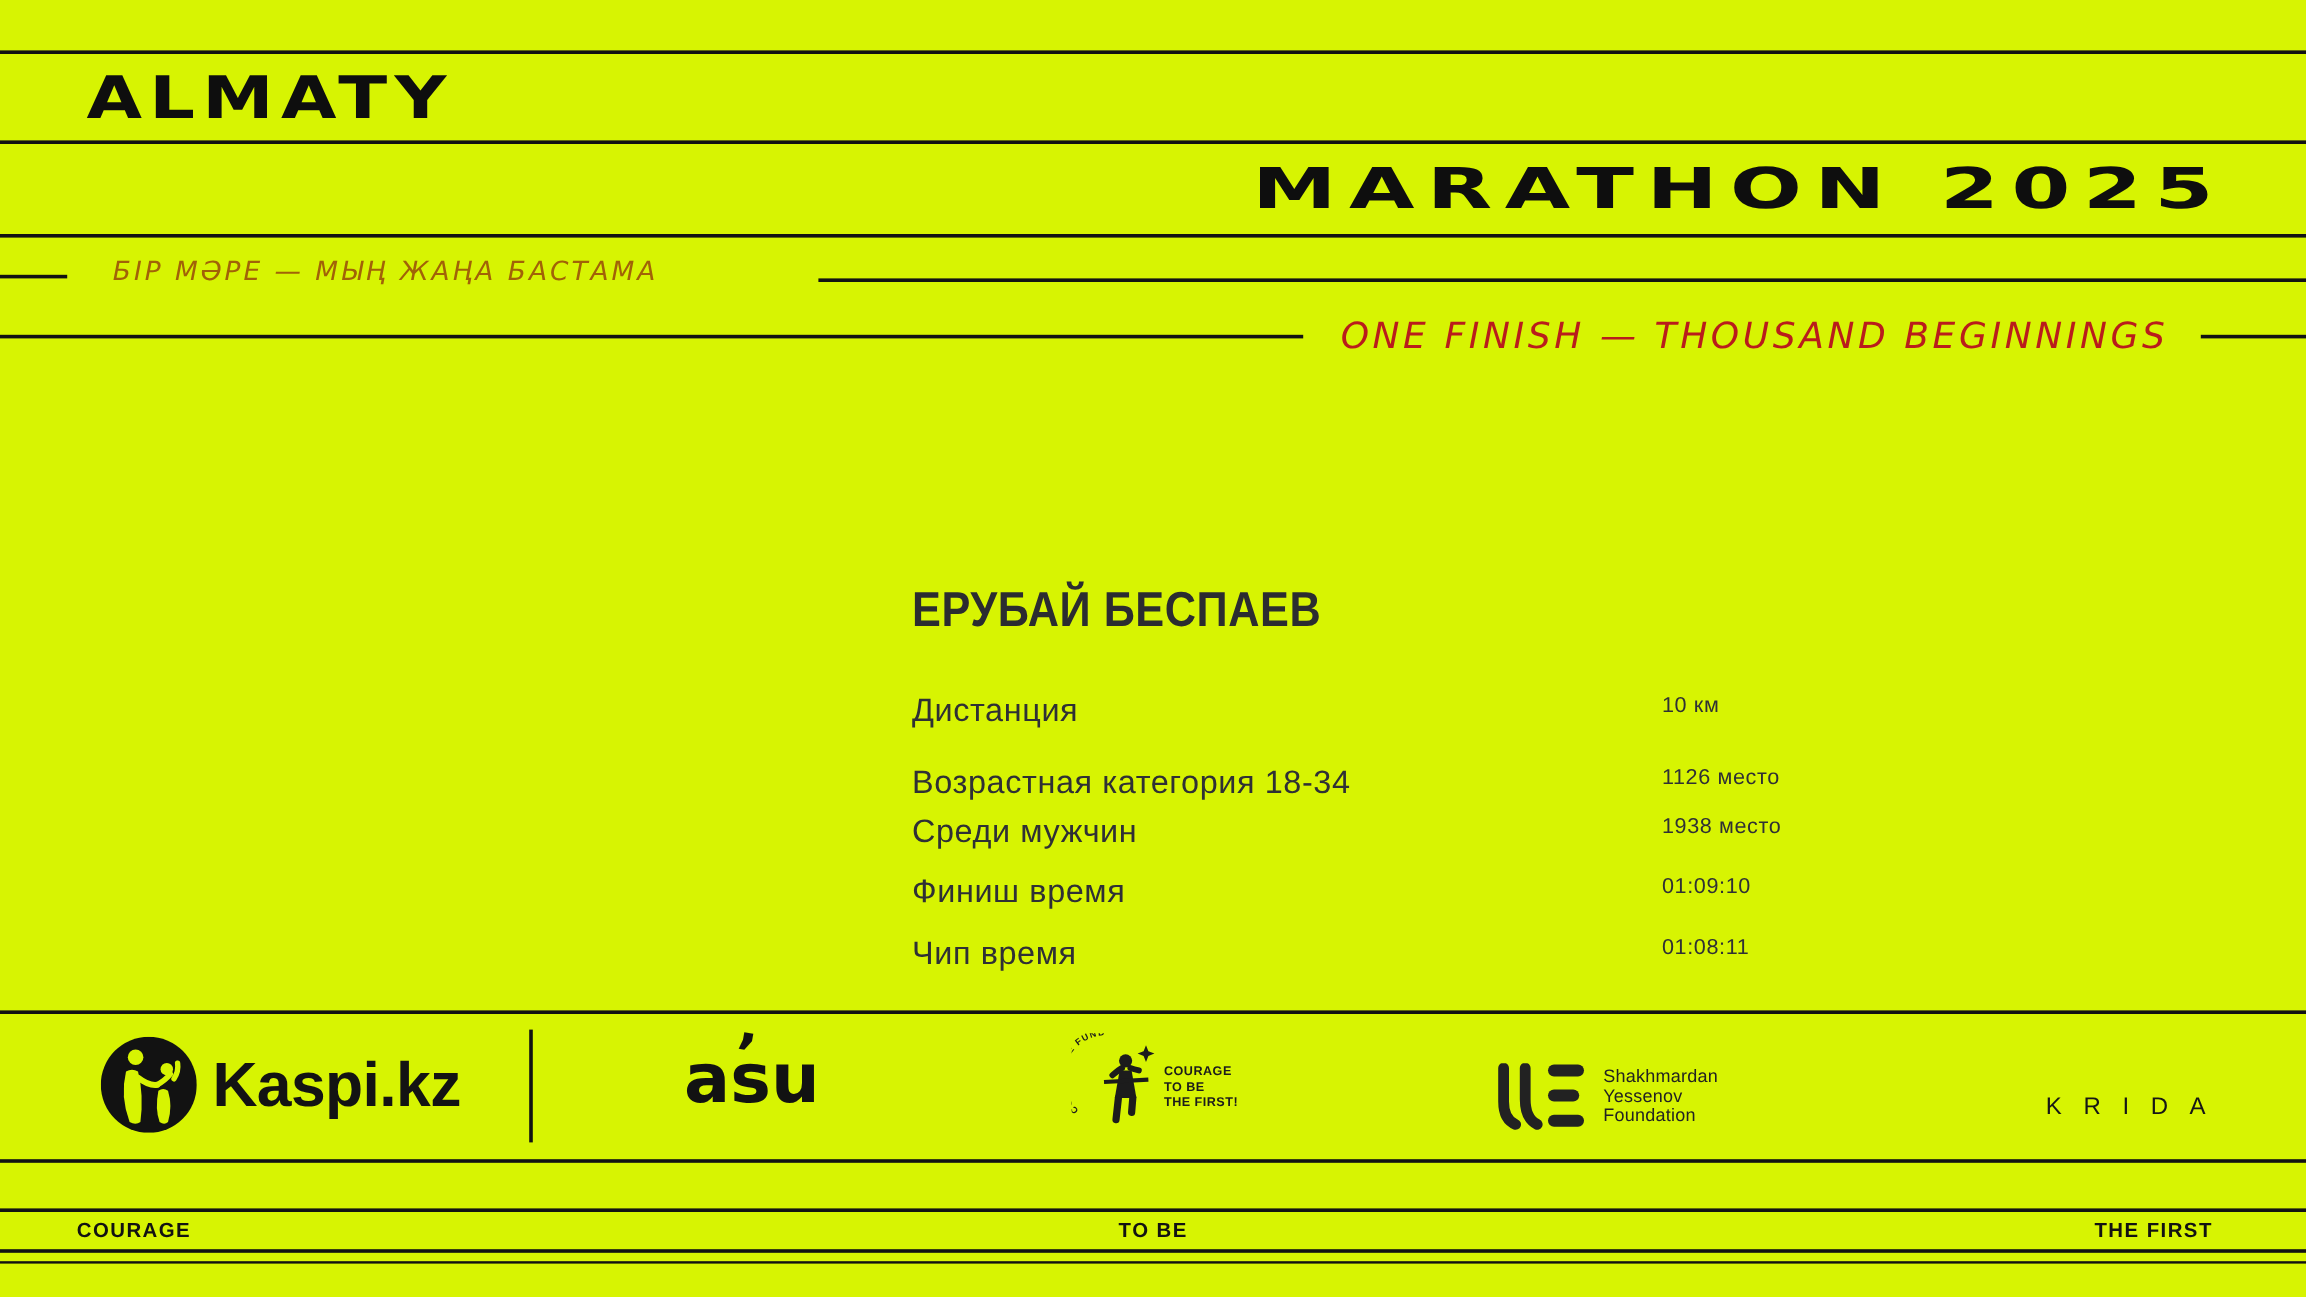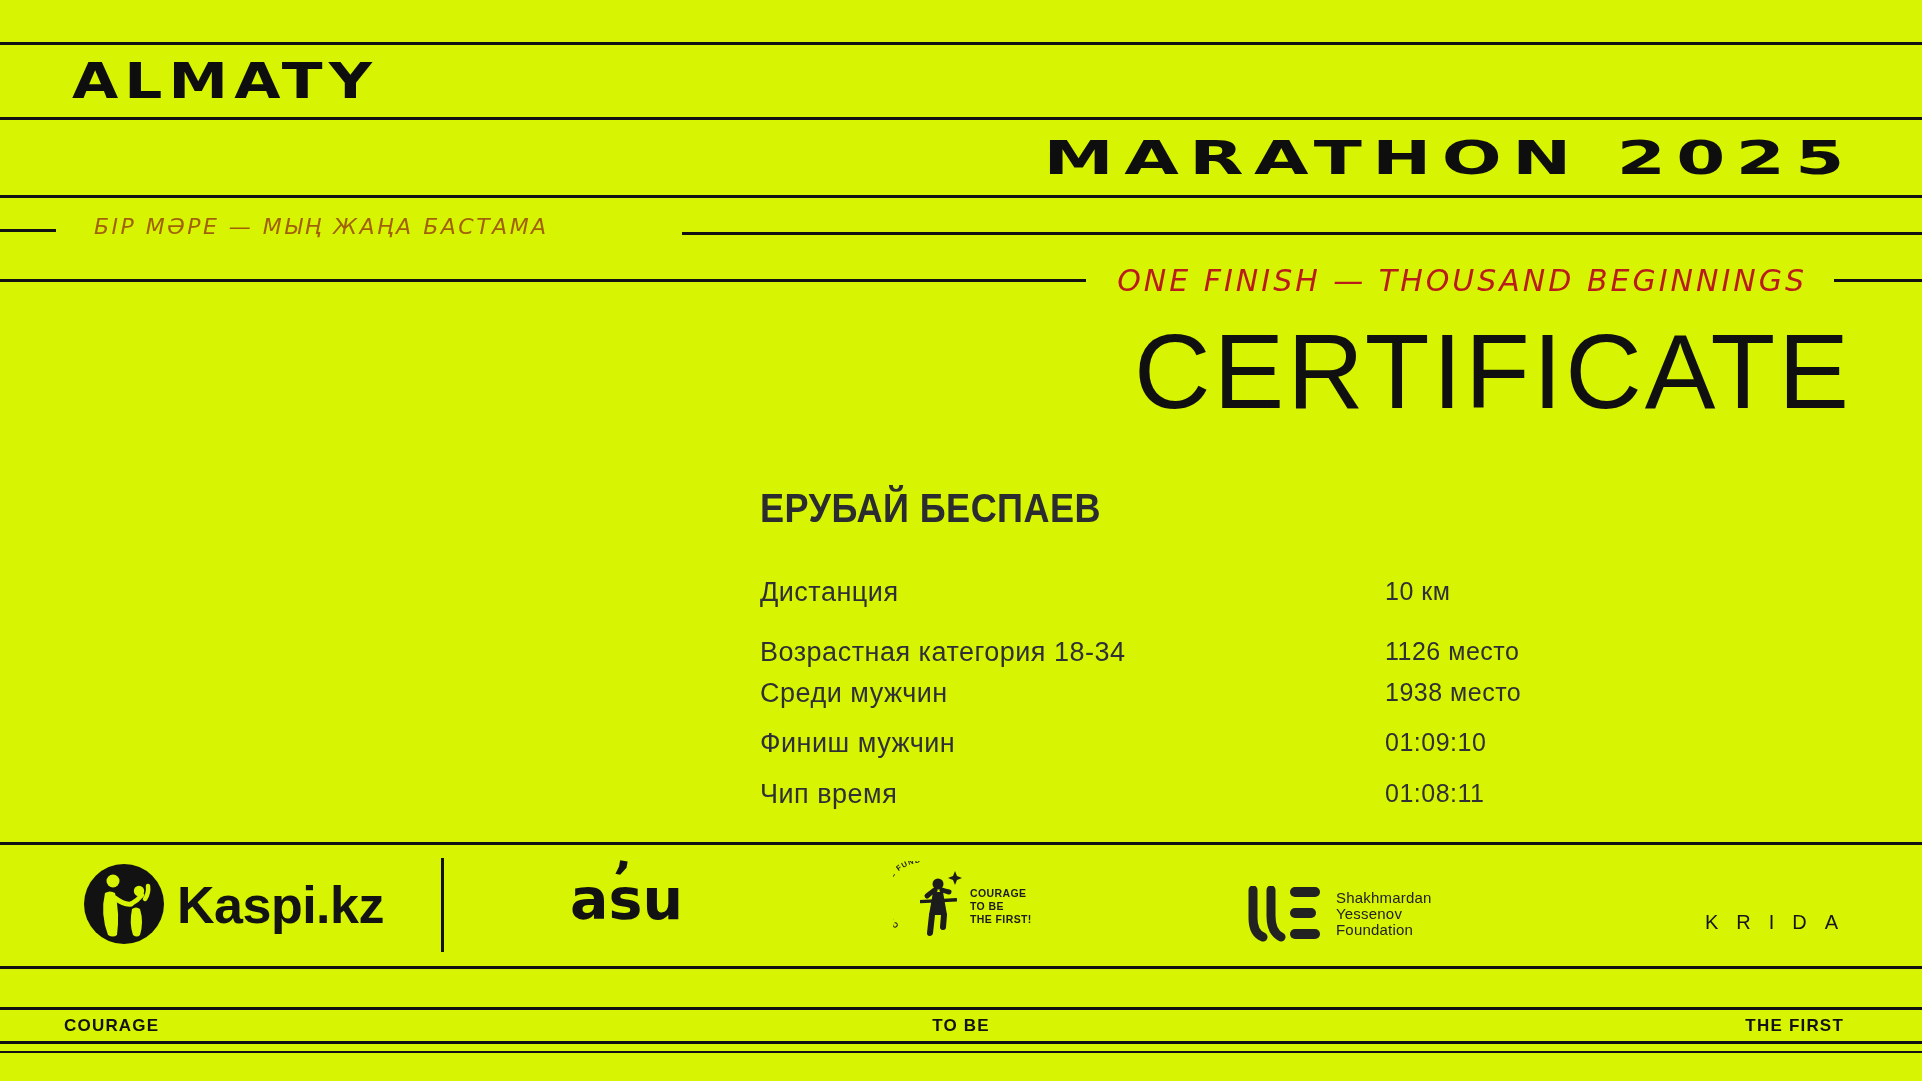--- a/index.html
+++ b/index.html
@@ -35,21 +35,21 @@
   .cert-title{
     right:70px;top:318px;font-size:106px;font-weight:400;letter-spacing:3px;
     font-family:"Liberation Sans",sans-serif;color:#101010;
   }
   .participant{
     left:760px;top:488px;font-size:41px;font-weight:700;letter-spacing:.5px;
     transform:scaleX(0.88);transform-origin:left top;color:#2b2c30;
   }
   .result-row{position:absolute;left:760px;width:700px;height:38px;}
   .result-label{position:absolute;left:0;top:0;font-size:27px;letter-spacing:.5px;color:#2f3035;white-space:nowrap;}
-  .result-value{position:absolute;left:625px;top:0;font-size:25px;letter-spacing:.5px;color:#2f3035;white-space:nowrap;}
+  .result-value{position:absolute;left:625px;top:0;font-size:18px;letter-spacing:.5px;color:#2f3035;white-space:nowrap;}
 
   
   .kaspi-icon{position:absolute;left:84px;top:864px;}
   .kaspi-word{
     left:177px;top:879px;font-size:52px;font-weight:700;color:#131313;letter-spacing:-0.5px;
   }
   .sponsor-divider{position:absolute;left:441px;top:858px;width:3px;height:94px;background:#121212;}
   .asu{left:570px;top:871px;font-size:57px;font-weight:700;font-family:"DejaVu Sans",sans-serif;color:#121212;}
   .asu .drop{position:absolute;left:42px;top:-16px;font-size:46px;transform:rotate(10deg);}
   .courage-icon{position:absolute;left:893px;top:861px;}
@@ -83,39 +83,38 @@
   <div class="hline" style="top:842px;left:0;right:0;"></div>
   <div class="hline" style="top:966px;left:0;right:0;"></div>
   <div class="hline" style="top:1007px;left:0;right:0;"></div>
   <div class="hline" style="top:1041px;left:0;right:0;"></div>
   <div class="hline" style="top:1051px;left:0;right:0;height:2px;"></div>
 
   <div class="txt almaty">ALMATY</div>
   <div class="txt marathon">MARATHON 2025</div>
   <div class="txt tagline-kk">БІР МӘРЕ — МЫҢ ЖАҢА БАСТАМА</div>
   <div class="txt tagline-en">ONE FINISH — THOUSAND BEGINNINGS</div>
-  <div class="txt cert-title">CERTIFICATE</div>
 
   <div class="txt participant">ЕРУБАЙ БЕСПАЕВ</div>
 
   <div>
     <div class="result-row" style="top:577px;">
       <span class="result-label">Дистанция</span>
       <span class="result-value">10 км</span>
     </div>
     <div class="result-row" style="top:627px;margin-top:10px;">
       <span class="result-label">Возрастная категория 18-34</span>
       <span class="result-value">1126 место</span>
     </div>
     <div class="result-row" style="top:678px;">
       <span class="result-label">Среди мужчин</span>
       <span class="result-value">1938 место</span>
     </div>
     <div class="result-row" style="top:728px;">
-      <span class="result-label">Финиш мужчин</span>
+      <span class="result-label">Финиш время</span>
       <span class="result-value">01:09:10</span>
     </div>
     <div class="result-row" style="top:779px;">
       <span class="result-label">Чип время</span>
       <span class="result-value">01:08:11</span>
     </div>
   </div>
 
   <div>
 

